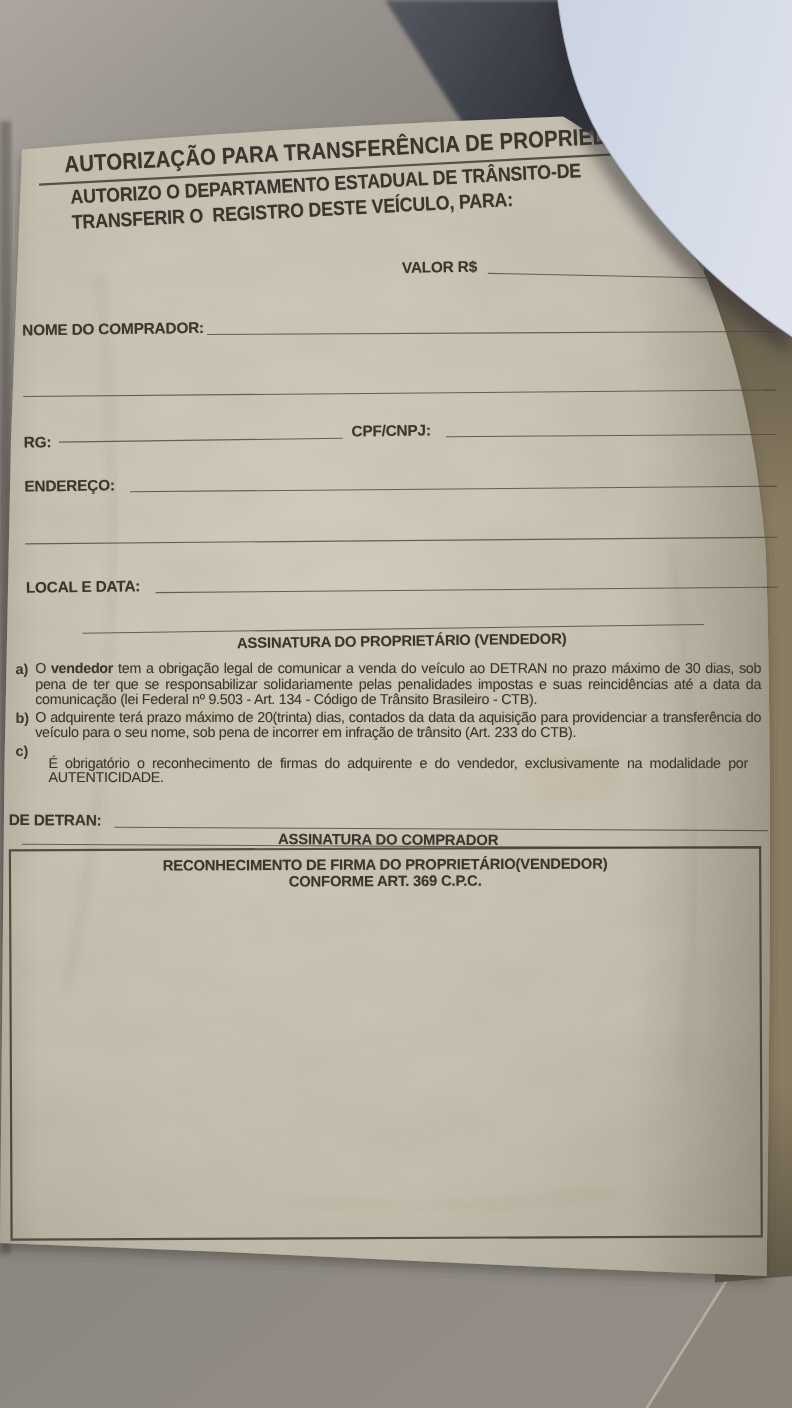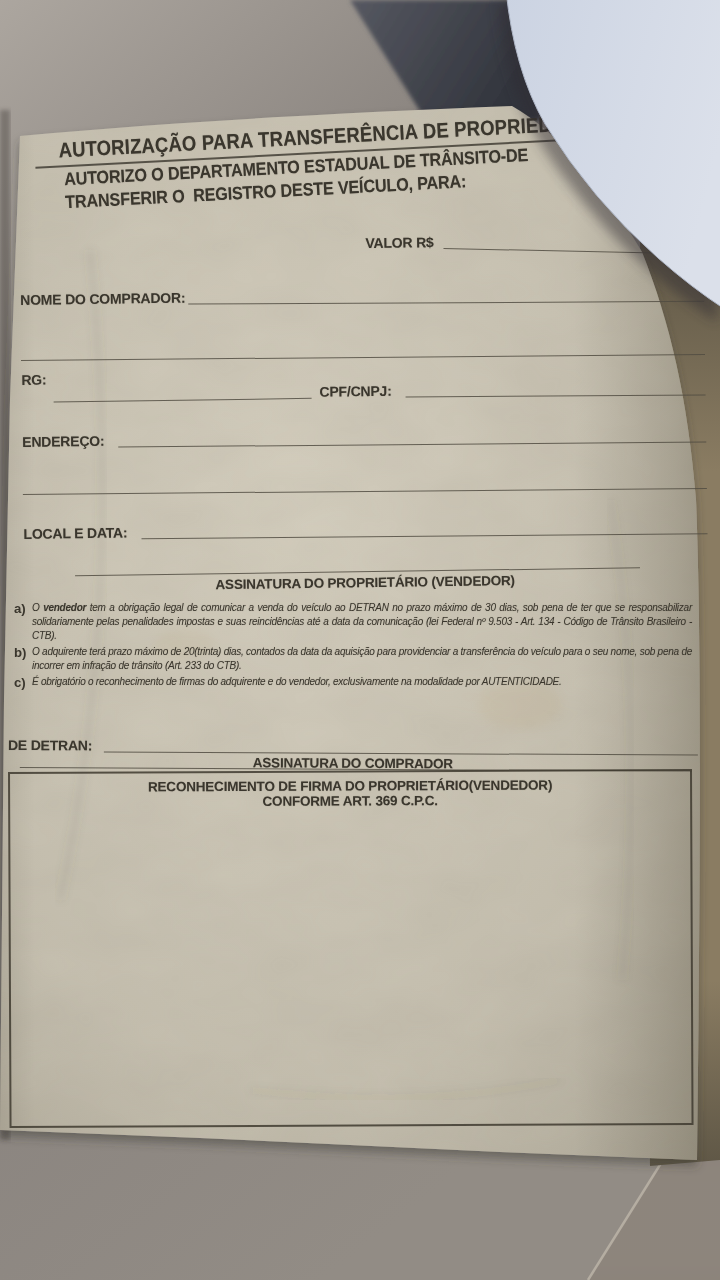--- a/index.html
+++ b/index.html
@@ -30,22 +30,22 @@
   .lbl{position:absolute;font-size:14px;font-weight:600;white-space:nowrap;
     letter-spacing:-.2px;text-shadow:0 0 1px rgba(60,55,45,.3);}
   .fline{position:absolute;height:0;border-bottom:1.6px solid var(--line);opacity:.85;}
 
   .sig-caption{position:absolute;width:690px;text-align:center;font-size:13.5px;
     font-weight:600;letter-spacing:-.2px;text-shadow:0 0 1px rgba(60,55,45,.3);}
 
   .clauses-group{position:absolute;left:14px;top:601px;width:678px;}
   .clause{display:flex;margin-bottom:2px;}
   .clause-label{flex:none;width:18px;font-size:13.2px;font-weight:600;}
-  .clause-text{flex:1;font-size:10px;font-weight:500;line-height:13.9px;
-    text-align:justify;letter-spacing:-.25px;text-shadow:0 0 1px rgba(60,55,45,.25);font-style:italic;}
+  .clause-text{flex:1;font-size:13px;font-weight:500;line-height:13.9px;
+    text-align:justify;letter-spacing:-.25px;text-shadow:0 0 1px rgba(60,55,45,.25);}
   .clause-text b{font-weight:700;}
 
   .accord-group{position:absolute;left:8px;top:733px;width:694px;
     transform:rotate(.3deg);transform-origin:0 0;}
 
   .notary-box{position:absolute;left:8px;top:772px;width:680px;height:352px;
     border:2.5px solid rgba(62,57,47,.85);transform:rotate(-.25deg);transform-origin:0 0;}
   .notary-box p{margin:0;text-align:center;font-size:13.5px;font-weight:600;
     letter-spacing:-.2px;text-shadow:0 0 1px rgba(60,55,45,.3);}
   .notary-box p:first-child{margin-top:6px;}
@@ -143,21 +143,21 @@
     </div>
 
     <div class="fields-group">
       <span class="lbl" style="left:350px;top:240px">VALOR R$</span>
       <span class="fline" style="left:428px;top:254px;width:224px;transform:rotate(2deg);transform-origin:0 0"></span>
 
       <span class="lbl" style="left:4px;top:292px">NOME DO COMPRADOR:</span>
       <span class="fline" style="left:172px;top:306px;width:516px;transform:rotate(.5deg);transform-origin:0 0"></span>
       <span class="fline" style="left:4px;top:360px;width:684px;transform:rotate(.3deg);transform-origin:0 0"></span>
 
-      <span class="lbl" style="left:4px;top:372px">RG:</span>
+      <span class="lbl" style="left:4px;top:394px">RG:</span>
       <span class="fline" style="left:36px;top:402px;width:258px"></span>
       <span class="lbl" style="left:302px;top:388px">CPF/CNPJ:</span>
       <span class="fline" style="left:388px;top:402px;width:300px;transform:rotate(.4deg);transform-origin:0 0"></span>
 
       <span class="lbl" style="left:4px;top:434px">ENDEREÇO:</span>
       <span class="fline" style="left:100px;top:448px;width:588px;transform:rotate(.3deg);transform-origin:0 0"></span>
       <span class="fline" style="left:4px;top:494px;width:684px;transform:rotate(.3deg);transform-origin:0 0"></span>
 
       <span class="lbl" style="left:4px;top:526px">LOCAL E DATA:</span>
       <span class="fline" style="left:122px;top:540px;width:566px;transform:rotate(.3deg);transform-origin:0 0"></span>
@@ -170,21 +170,21 @@
       <div class="clause">
         <span class="clause-label">a)</span>
         <p class="clause-text" style="margin:0"><span>O </span><b>vendedor</b><span> tem a obrigação legal de comunicar a venda do veículo ao DETRAN no prazo máximo de 30 dias, sob pena de ter que se responsabilizar solidariamente pelas penalidades impostas e suas reincidências até a data da comunicação (lei Federal nº 9.503 - Art. 134 - Código de Trânsito Brasileiro - CTB).</span></p>
       </div>
       <div class="clause">
         <span class="clause-label">b)</span>
         <p class="clause-text" style="margin:0">O adquirente terá prazo máximo de 20(trinta) dias, contados da data da aquisição para providenciar a transferência do veículo para o seu nome, sob pena de incorrer em infração de trânsito (Art. 233 do CTB).</p>
       </div>
       <div class="clause">
         <span class="clause-label">c)</span>
-        <p class="clause-text" style="margin:0">É obrigatório o reconhecimento de firmas do adquirente e do vendedor, exclusivamente na modalidade por AUTENTICIDADE.</p>
+        <p class="clause-text" style="margin:12px">É obrigatório o reconhecimento de firmas do adquirente e do vendedor, exclusivamente na modalidade por AUTENTICIDADE.</p>
       </div>
     </div>
 
     <div class="accord-group">
       <span class="lbl" style="left:0;top:4px">DE DETRAN:</span>
       <span class="fline" style="left:96px;top:18px;width:594px"></span>
       <span class="sig-caption" style="left:0;top:21px">ASSINATURA DO COMPRADOR</span>
       <span class="fline" style="left:12px;top:34px;width:672px;border-bottom-width:1.8px"></span>
     </div>
 

